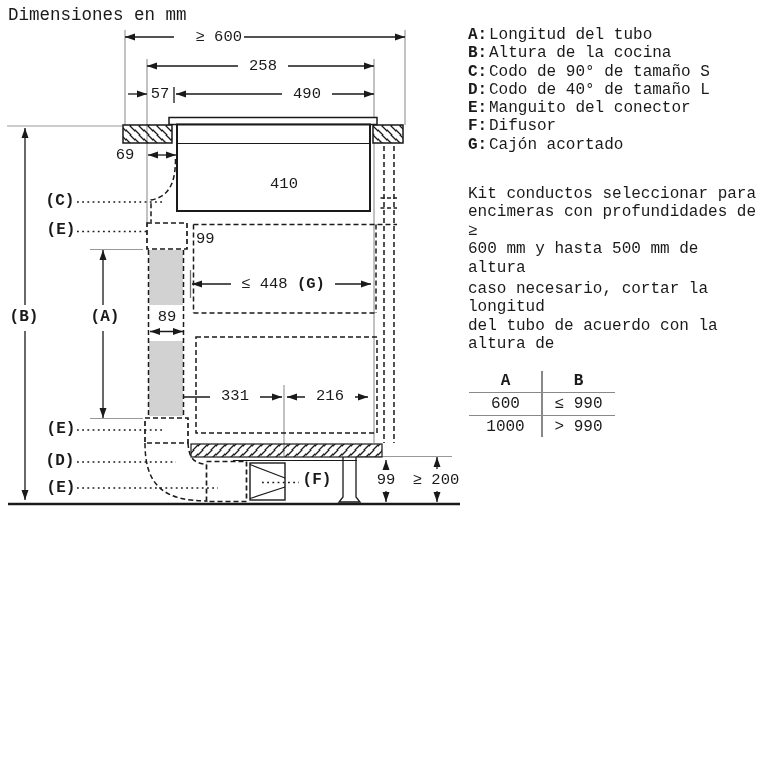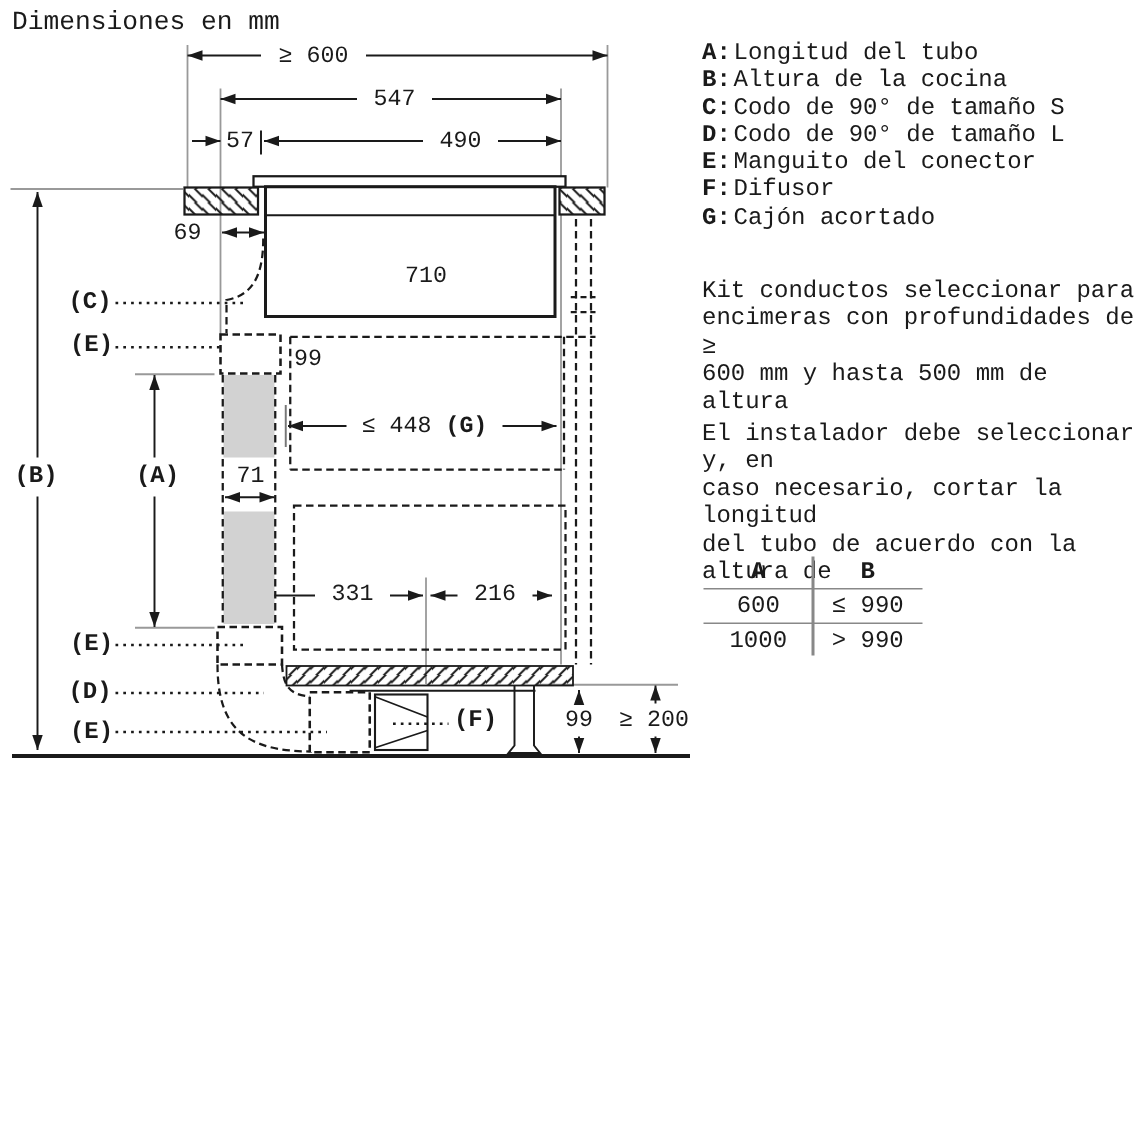--- a/index.html
+++ b/index.html
@@ -4,21 +4,21 @@
 <style>
   html,body{margin:0;padding:0;background:#fff;}
   #stage{position:relative;width:760px;height:760px;background:#ffffff;overflow:hidden;
          font-family:Liberation Mono, monospace;color:#1a1a1a;}
   #linework{position:absolute;left:0;top:0;}
   .txt{position:absolute;white-space:nowrap;}
   .title{left:8px;top:5px;font-size:17.5px;}
   .dim{font-size:15.5px;text-align:center;}
   .lbl{font-size:16px;font-weight:bold;text-align:center;}
   
-  .d600{left:176px;top:28px;width:66px;}
+  .d600{left:176px;top:28px;width:66px;text-align:right;}
   .d547{left:240px;top:57px;width:46px;}
   .d57{left:146px;top:85px;width:28px;text-align:center;}
   .d490{left:284px;top:85px;width:46px;}
   .d470{left:261px;top:175px;width:46px;}
   .d69{left:108px;top:146px;width:34px;}
   .d99t{left:196px;top:230px;width:34px;text-align:left;}
   .d89{left:150px;top:308px;width:34px;}
   .d448{left:233px;top:275px;width:100px;}
   .d331{left:212px;top:387px;width:46px;}
   .d216{left:307px;top:387px;width:46px;}
@@ -168,27 +168,27 @@
       <path d="M77,430 H163"></path>
       <path d="M77,462 H176"></path>
       <path d="M77,488 H218"></path>
       <path d="M262,482.5 H299"></path>
     </g>
   </svg>
 
   <div class="txt title">Dimensiones en mm</div>
 
   <div class="txt dim d600">≥ 600</div>
-  <div class="txt dim d547">547</div>
+  <div class="txt dim d547">258</div>
   <div class="txt dim d57">57</div>
   <div class="txt dim d490">490</div>
-  <div class="txt dim d470">710</div>
+  <div class="txt dim d470">410</div>
   <div class="txt dim d69">69</div>
   <div class="txt dim d99t">99</div>
-  <div class="txt dim d89">71</div>
+  <div class="txt dim d89">89</div>
   <div class="txt dim d448"><span>≤ 448</span> <span class="bold">(G)</span></div>
   <div class="txt dim d331">331</div>
   <div class="txt dim d216">216</div>
   <div class="txt dim d99b">99</div>
   <div class="txt dim d100">≥ 200</div>
 
   <div class="txt lbl lA">(A)</div>
   <div class="txt lbl lB">(B)</div>
   <div class="txt lbl lC">(C)</div>
   <div class="txt lbl lE1">(E)</div>
@@ -205,21 +205,21 @@
     <div class="legend-row">
         <span class="legend-key">B:</span>
         <span>Altura de la cocina</span>
       </div>
     <div class="legend-row">
         <span class="legend-key">C:</span>
         <span>Codo de 90° de tamaño S</span>
       </div>
     <div class="legend-row">
         <span class="legend-key">D:</span>
-        <span>Codo de 90° de tamaño L</span>
+        <span>Codo de 40° de tamaño L</span>
       </div>
     <div class="legend-row">
         <span class="legend-key">E:</span>
         <span>Manguito del conector</span>
       </div>
     <div class="legend-row">
         <span class="legend-key">F:</span>
         <span>Difusor</span>
       </div>
     <div class="legend-row">
@@ -227,21 +227,20 @@
         <span>Cajón acortado</span>
       </div>
   </div>
 
   <div class="para para1">
     <div>Kit conductos seleccionar para</div>
     <div>encimeras con profundidades de ≥</div>
     <div>600 mm y hasta 500 mm de altura</div>
   </div>
   <div class="para para2">
-    <div>El instalador debe seleccionar y, en</div>
     <div>caso necesario, cortar la longitud</div>
     <div>del tubo de acuerdo con la altura de</div>
   </div>
 
   <div class="tbl">
     <div class="vdiv"></div>
     <div class="tbl-row tbl-head">
       <div class="tbl-cell">A</div>
       <div class="tbl-cell">B</div>
     </div>

